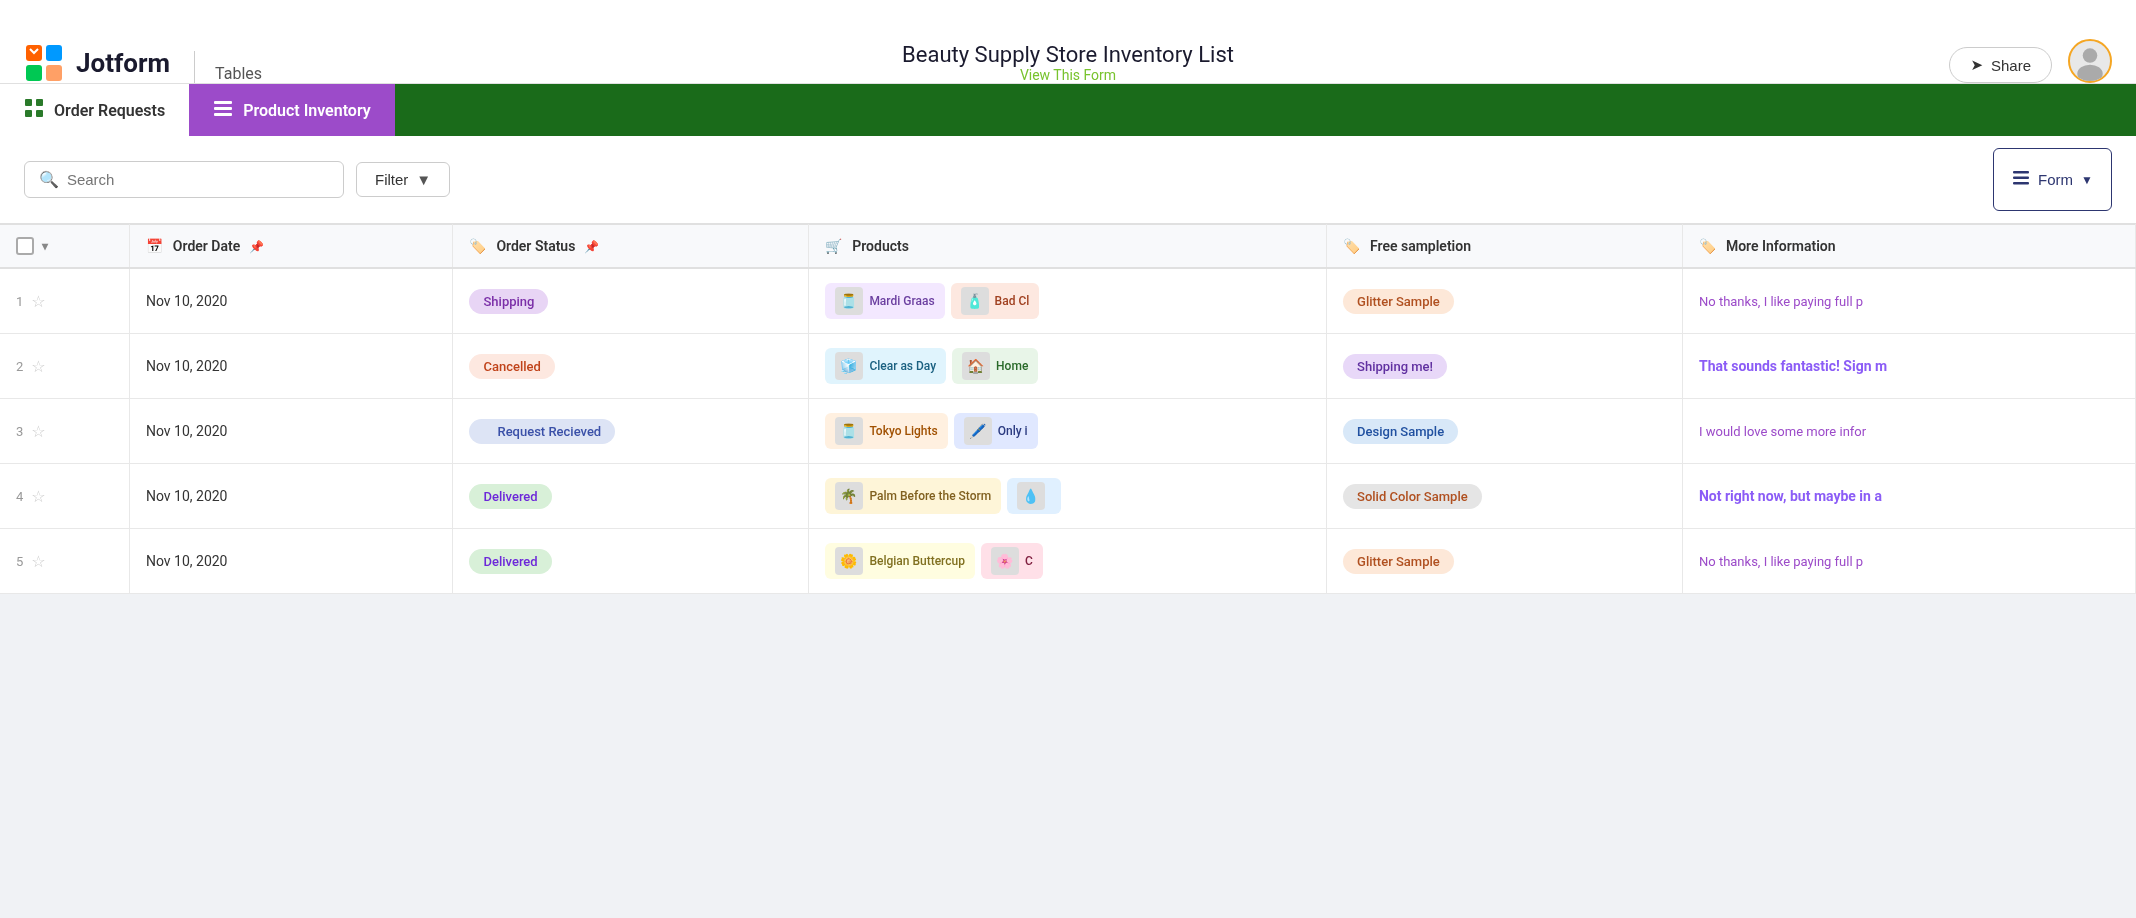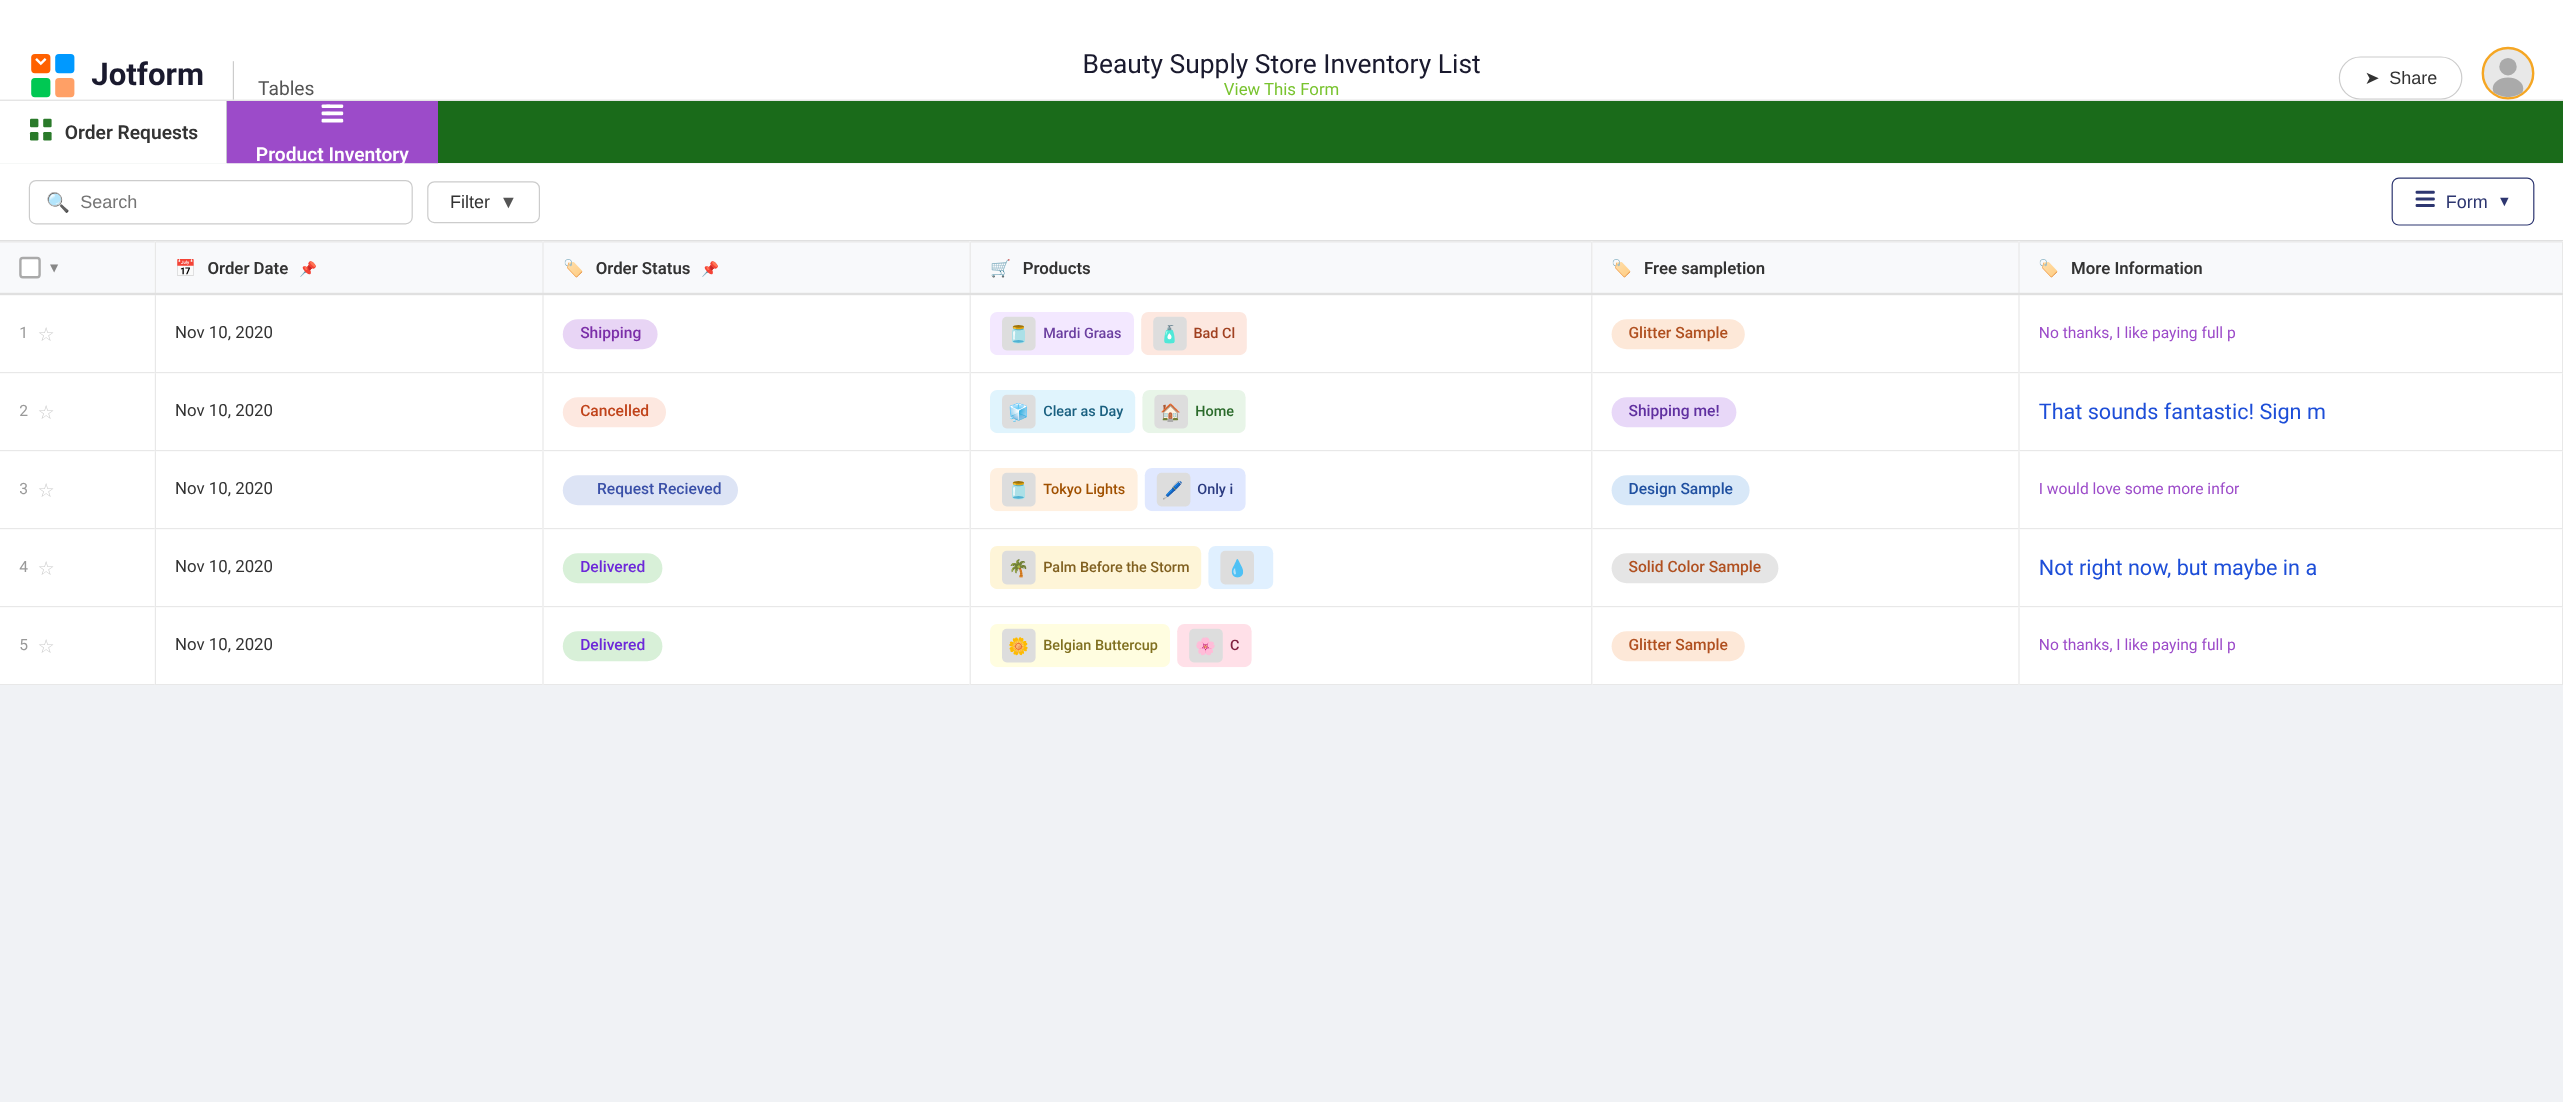--- a/index.html
+++ b/index.html
@@ -103,21 +103,20 @@
       color: white;
     }
     .tab.inactive {
       background: white;
       color: #333;
       border-radius: 0;
     }
     .tab.active {
       background: #9c4bc9;
       color: white;
-      flex-direction: column;
     }
     .tab-icon {
       font-size: 18px;
     }
 
     
     .toolbar {
       background: white;
       display: flex;
       align-items: center;
@@ -153,21 +152,21 @@
       background: white;
       font-size: 15px;
       color: #333;
       cursor: pointer;
     }
     .spacer { flex: 1; }
     .form-btn {
       display: flex;
       align-items: center;
       gap: 8px;
-      padding: 8px 18px;
+      padding: 20px 18px;
       border: 1.5px solid #2d3670;
       border-radius: 6px;
       background: white;
       font-size: 15px;
       font-weight: 500;
       color: #2d3670;
       cursor: pointer;
     }
 
     
@@ -303,25 +302,26 @@
 
     
     .info-text {
       color: #9c4bc9;
       font-size: 13px;
       white-space: nowrap;
       overflow: hidden;
       text-overflow: ellipsis;
     }
     .info-text-orange {
-      color: #1d4ed8;
-      font-size: 18px;
+      color: #8b5cf6;
+      font-size: 14px;
       white-space: nowrap;
       overflow: hidden;
       text-overflow: ellipsis;
+      font-weight: bold;
     }
   </style>
 </head>
 <body>
 
 <div class="header">
   <div class="logo-area">
 
     <svg class="logo-icon" viewBox="0 0 40 40" xmlns="http://www.w3.org/2000/svg">
       <rect x="2" y="2" width="16" height="16" rx="3" fill="#FF6100"></rect>

